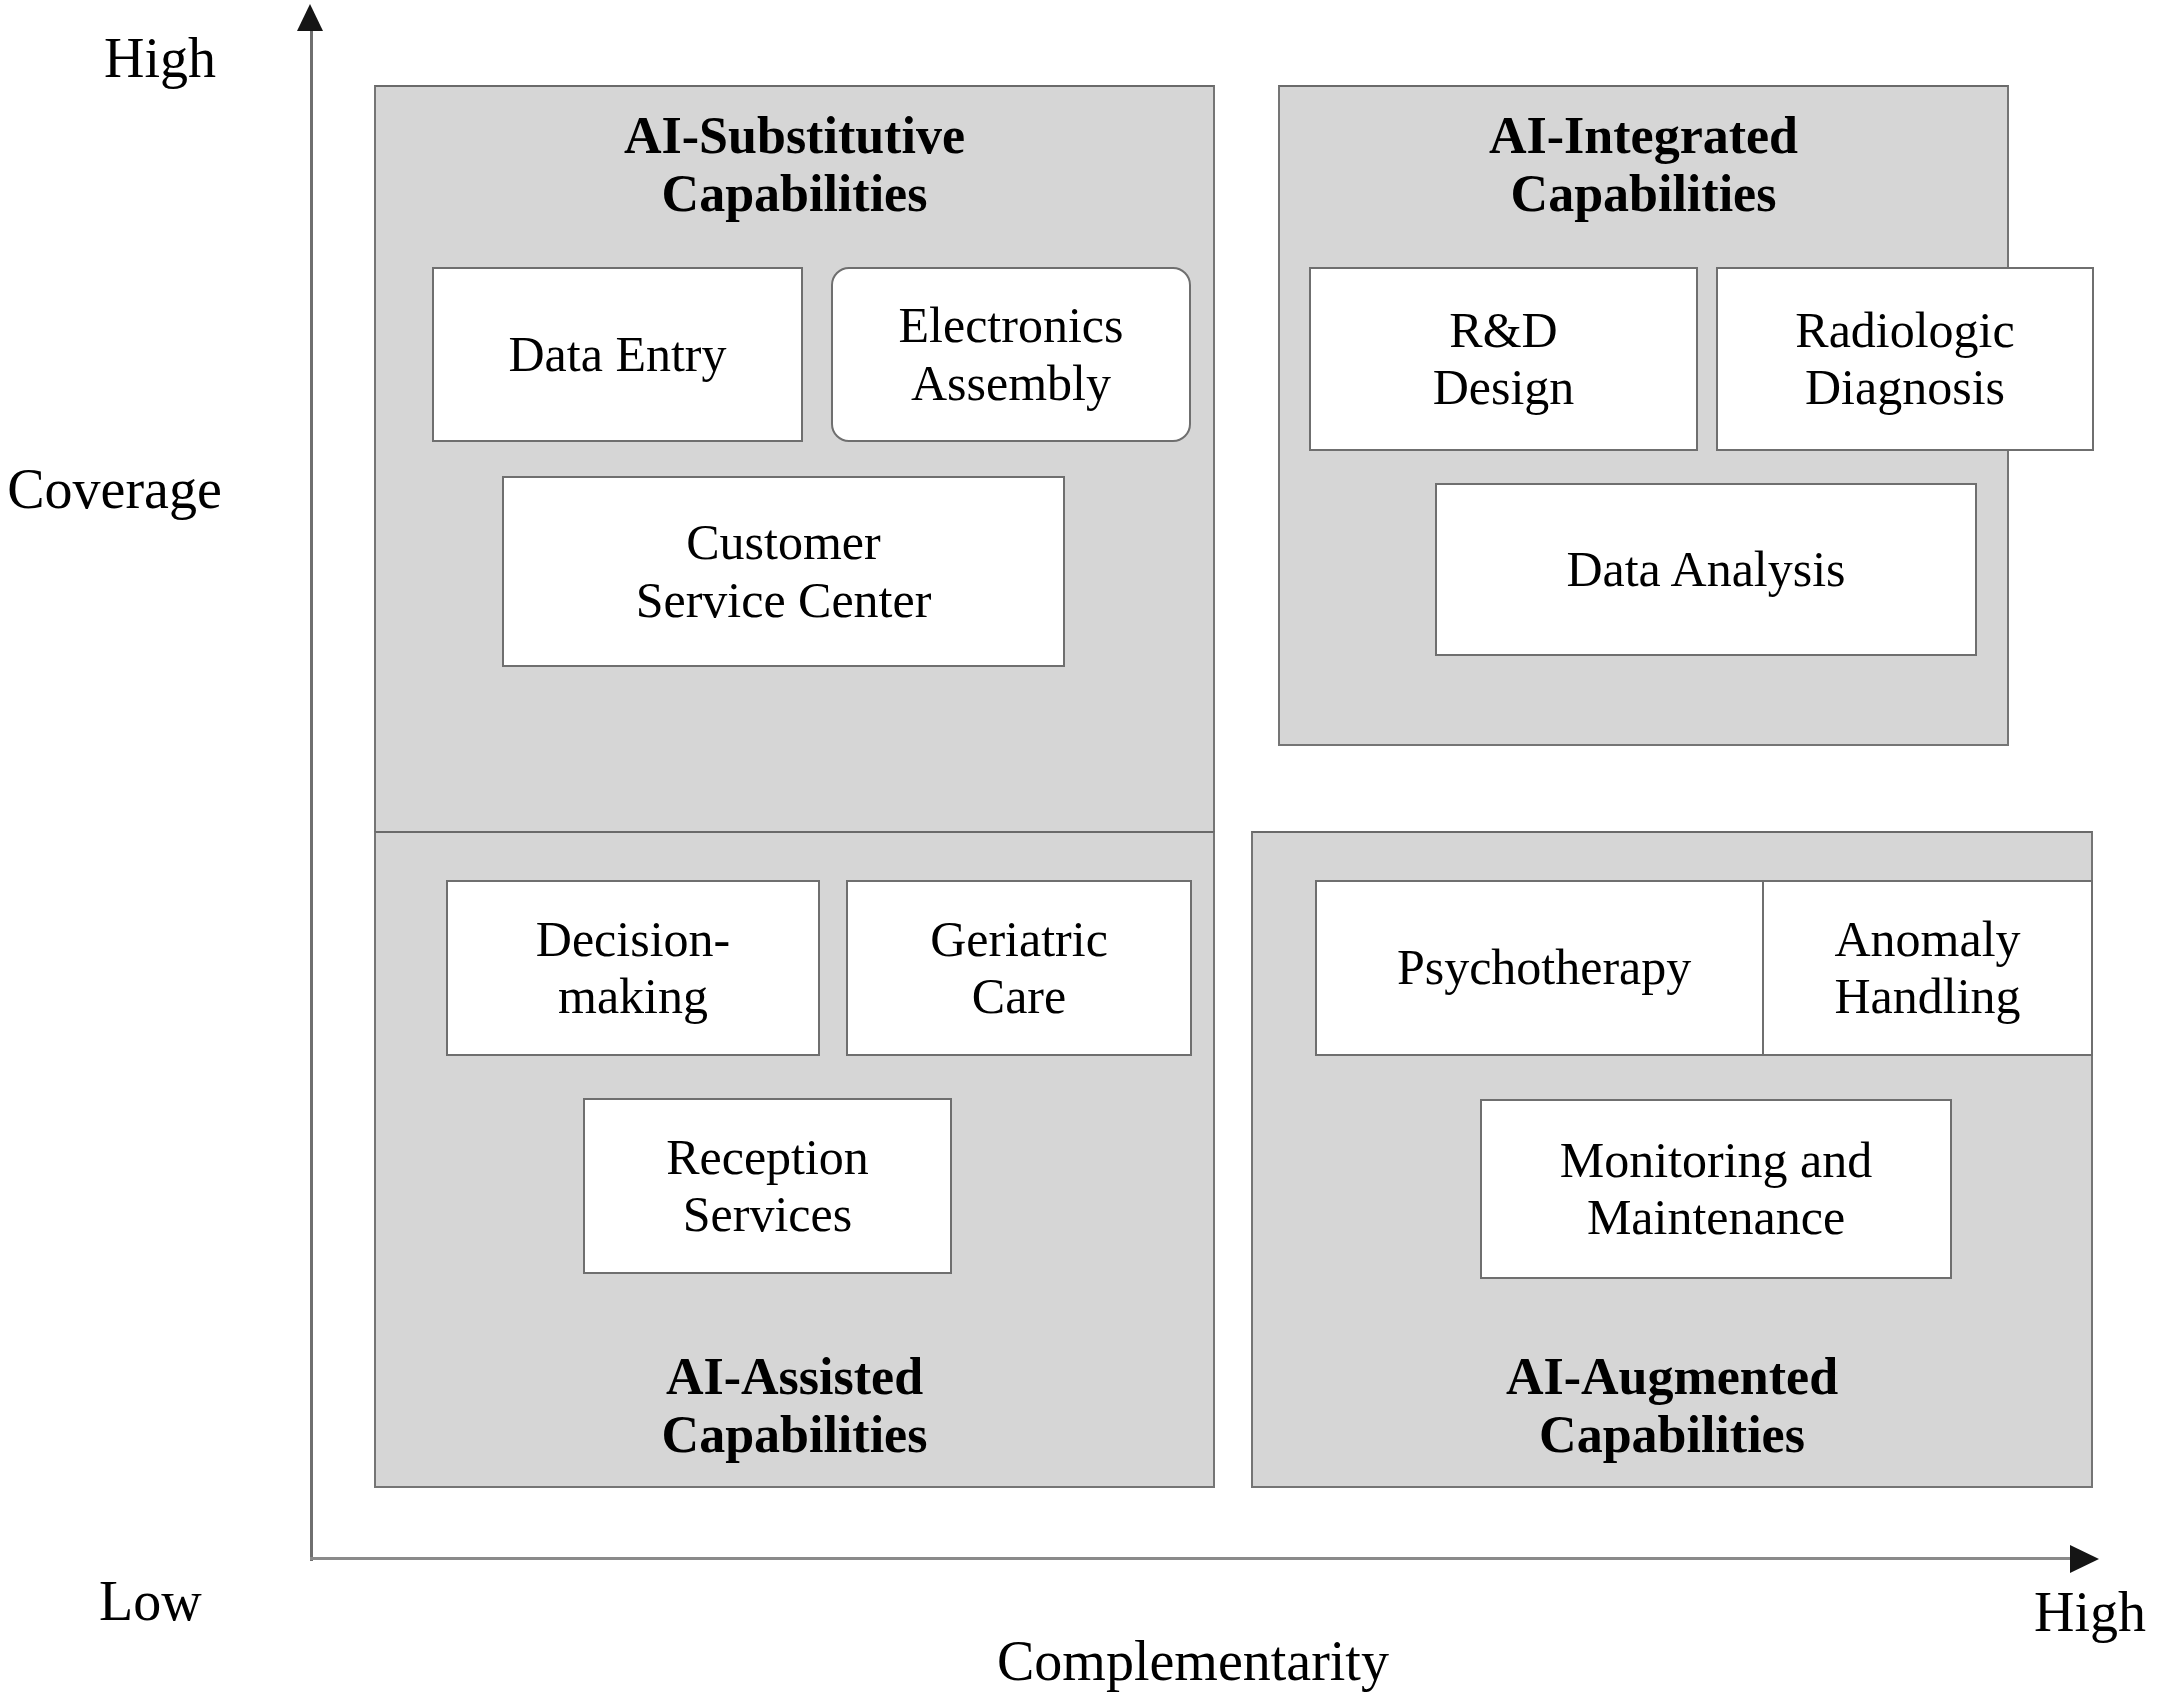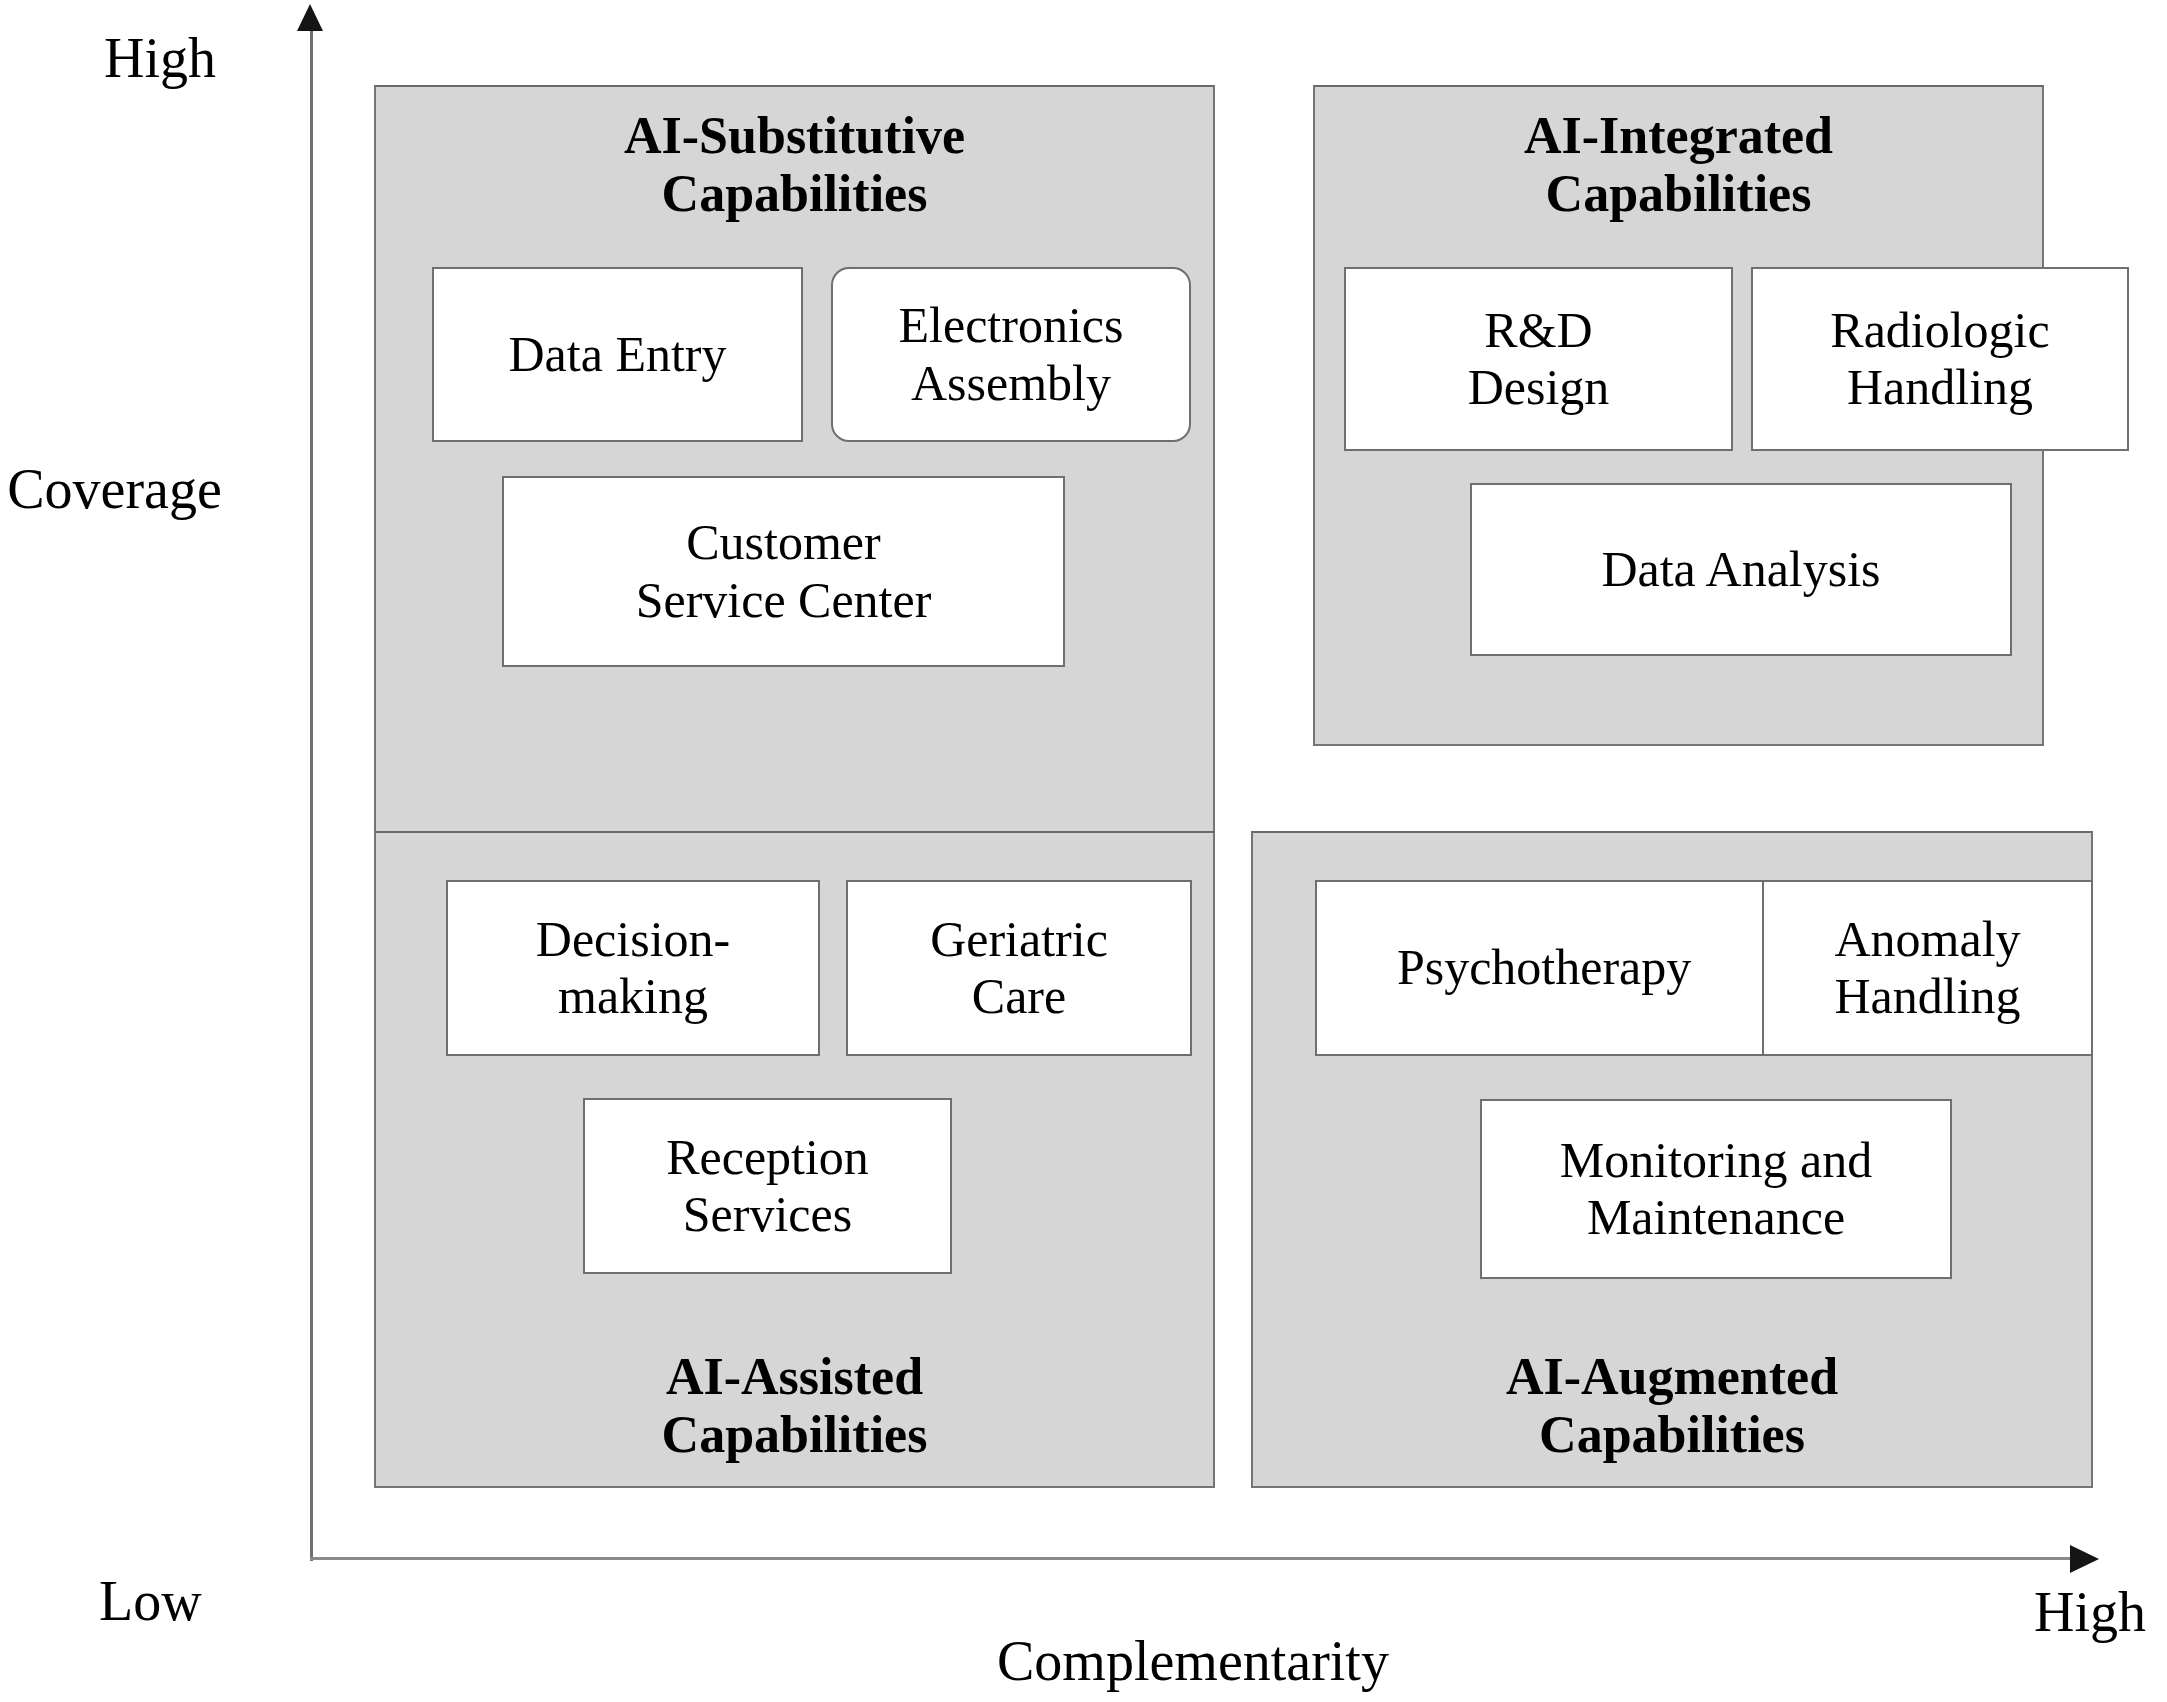--- a/index.html
+++ b/index.html
@@ -93,21 +93,21 @@
 
   
   .quadrant {
     position: absolute;
     background: #d6d6d6;
     border: 2.7px solid #757575;
     border-top-color: #6a6a6a;
     box-sizing: border-box;
   }
   #q-tl { left: 374px;  top: 85px;  width: 841px;  height: 811px; }
-  #q-tr { left: 1313px; top: 85px;  width: 731px;  height: 661px; }
+  #q-tr { left: 1278px; top: 85px;  width: 731px;  height: 661px; }
   #q-bl { left: 374px;  top: 831px; width: 841px;  height: 657px; }
   #q-br { left: 1251px; top: 831px; width: 842px;  height: 657px; }
 
   .quad-title {
     position: absolute;
     left: 0;
     width: 100%;
     text-align: center;
     font-weight: bold;
     font-size: 52px;
@@ -178,21 +178,21 @@
     <div class="cap-box" id="b-customer-service">Customer
 Service Center</div>
   </div>
 
   <div class="quadrant" id="q-tr">
     <div class="quad-title top">AI-Integrated
 Capabilities</div>
     <div class="cap-box" id="b-rd-design">R&amp;D
 Design</div>
     <div class="cap-box" id="b-radiologic">Radiologic
-Handling</div>
+Diagnosis</div>
     <div class="cap-box" id="b-data-analysis">Data Analysis</div>
   </div>
 
   <div class="quadrant" id="q-bl">
     <div class="cap-box" id="b-decision">Decision-
 making</div>
     <div class="cap-box" id="b-geriatric">Geriatric
 Care</div>
     <div class="cap-box" id="b-reception">Reception
 Services</div>

